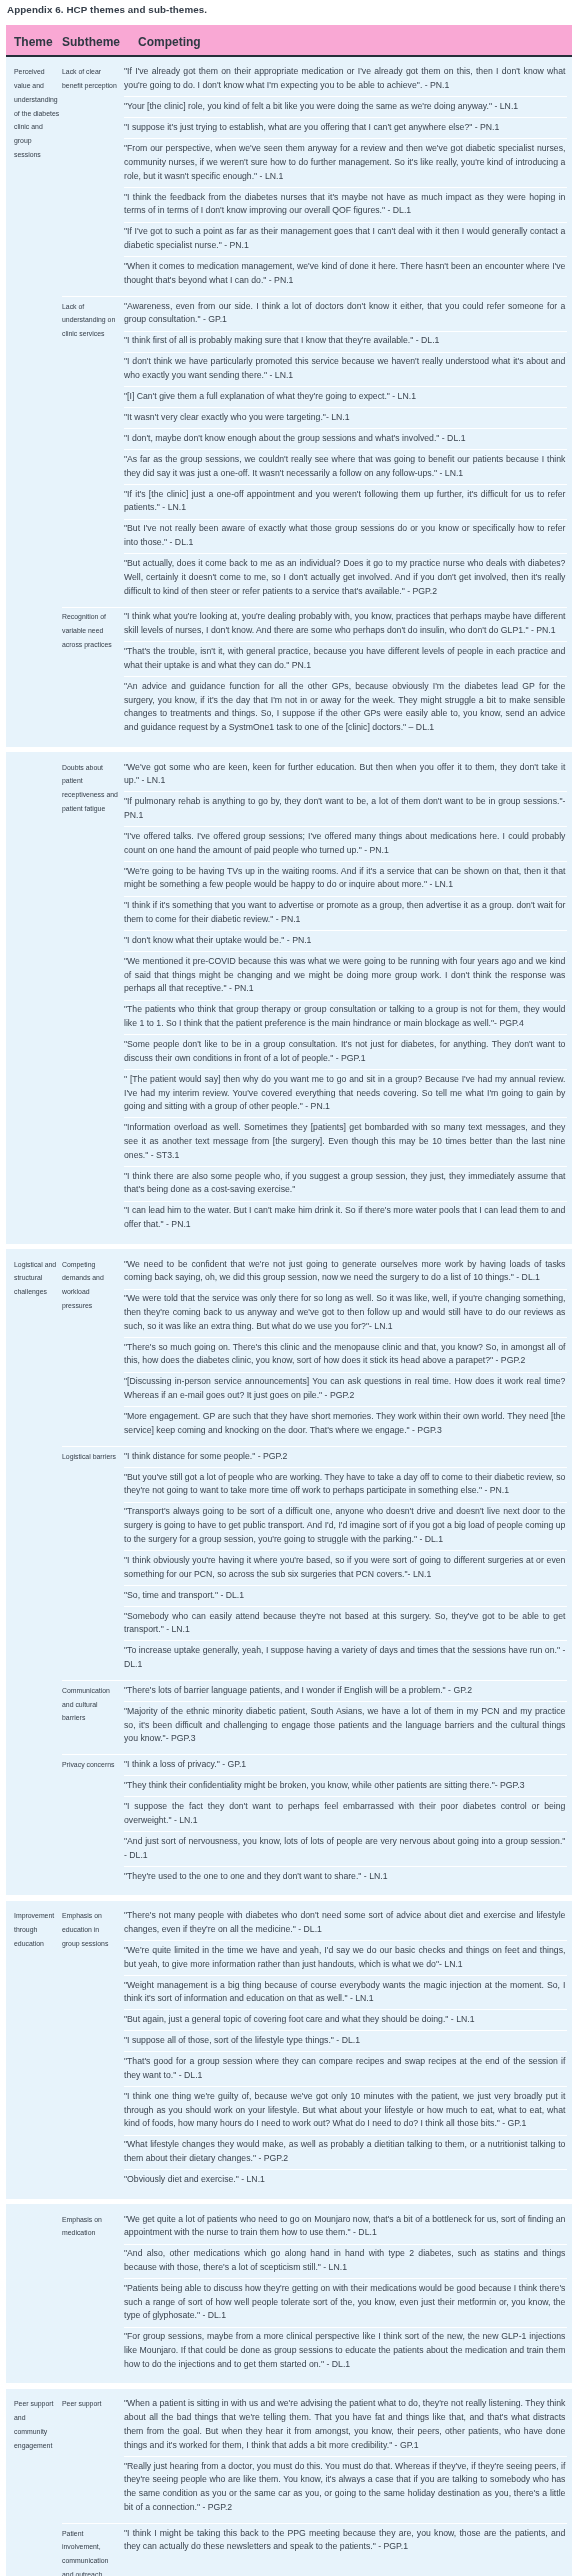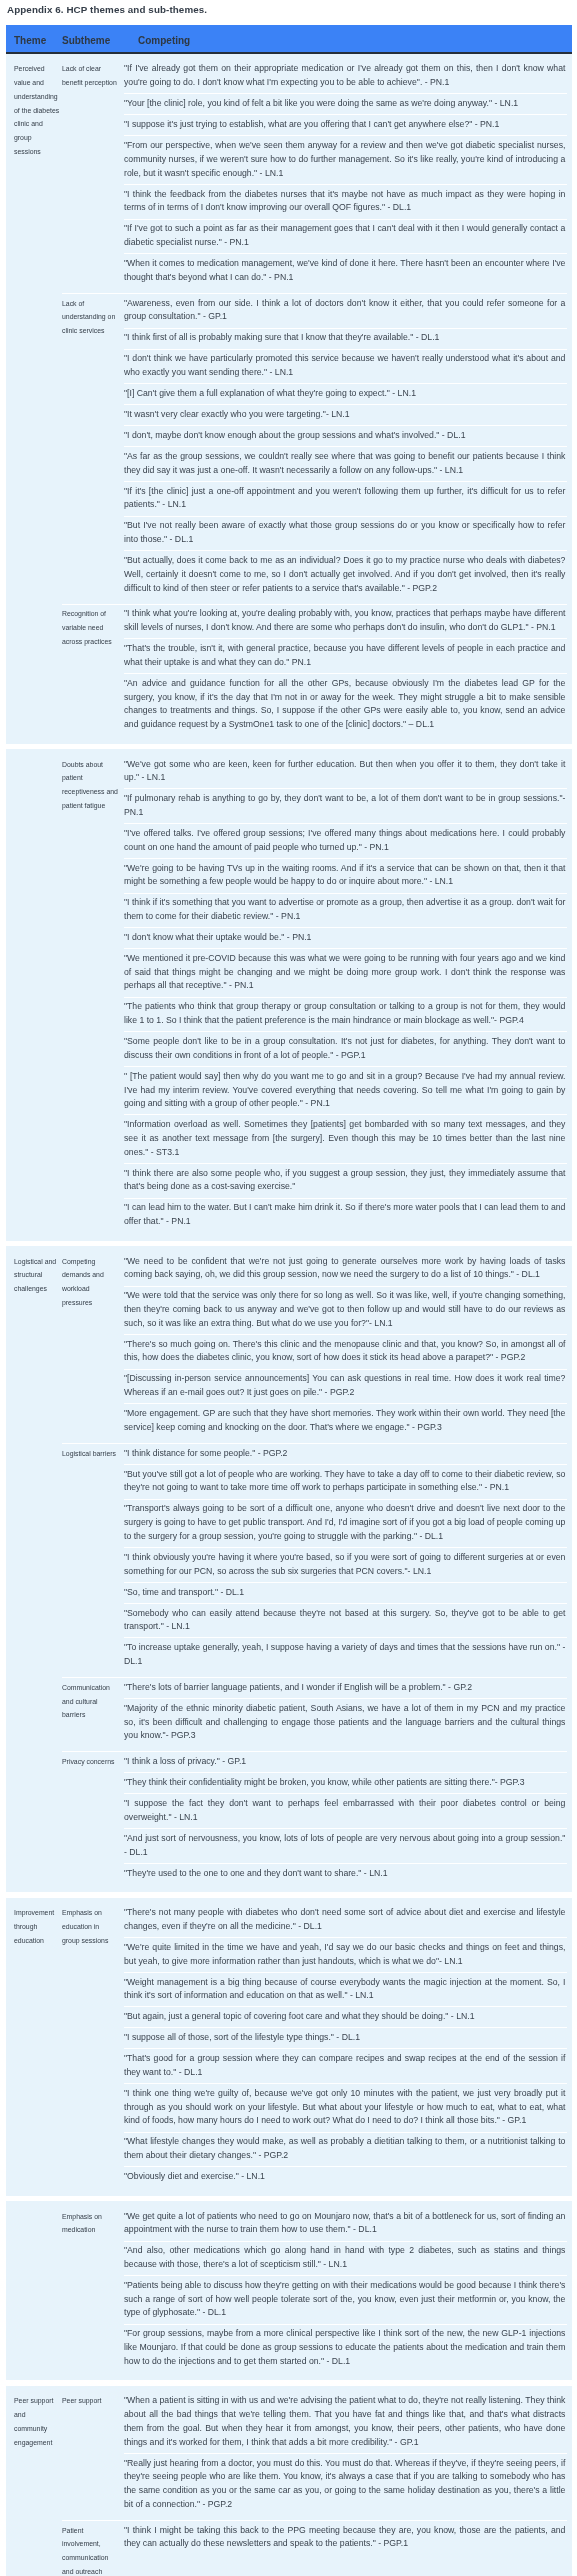--- a/index.html
+++ b/index.html
@@ -1,20 +1,20 @@
 <!DOCTYPE html>
 <html style="font-size:11.2px"><head>
 <meta charset="utf-8">
 <style>
   html,body{margin:0;padding:0;background:#ffffff;}
   body{width:578px;font-family:"Liberation Sans",sans-serif;color:#3a434e;}
   .page-title{font-size:9.8px;font-weight:bold;color:#353e49;margin:3.5px 0 10.5px 7px;letter-spacing:0.1px;}
   .table{margin:0 5.6px;}
-  .thead{display:flex;background:#3b82f6;padding:9.8px 5.6px 6.3px 8.4px;border-bottom:2.1px solid #262f3a;
-         font-size:10px;font-weight:bold;color:#2e3843;}
+  .thead{display:flex;background:#f9a8d4;padding:9.8px 5.6px 6.3px 8.4px;border-bottom:2.1px solid #262f3a;
+         font-size:12px;font-weight:bold;color:#2e3843;}
   .h-theme{width:48px;flex:none;}
   .h-sub{width:76px;flex:none;}
   .h-quote{flex:1;}
   .block{display:flex;background:#e7f3fb;padding:5.6px 5.6px 8.4px 8.4px;font-size:8.7px;}
   .block.gap{margin-top:5.6px;}
   .theme-cell{width:48px;flex:none;font-size:6.9px;line-height:13.7px;color:#333c47;padding:2.8px 2.8px 0 0;box-sizing:border-box;}
   .sub-col{flex:1;display:flex;flex-direction:column;min-width:0;}
   .subrow{display:flex;}
   .subrow + .subrow{border-top:1.4px solid #ffffff;margin-top:4.9px;}
   .sub-cell{width:62px;flex:none;font-size:6.9px;line-height:13.7px;color:#333c47;padding:2.8px 5.6px 2.8px 0;box-sizing:border-box;}

